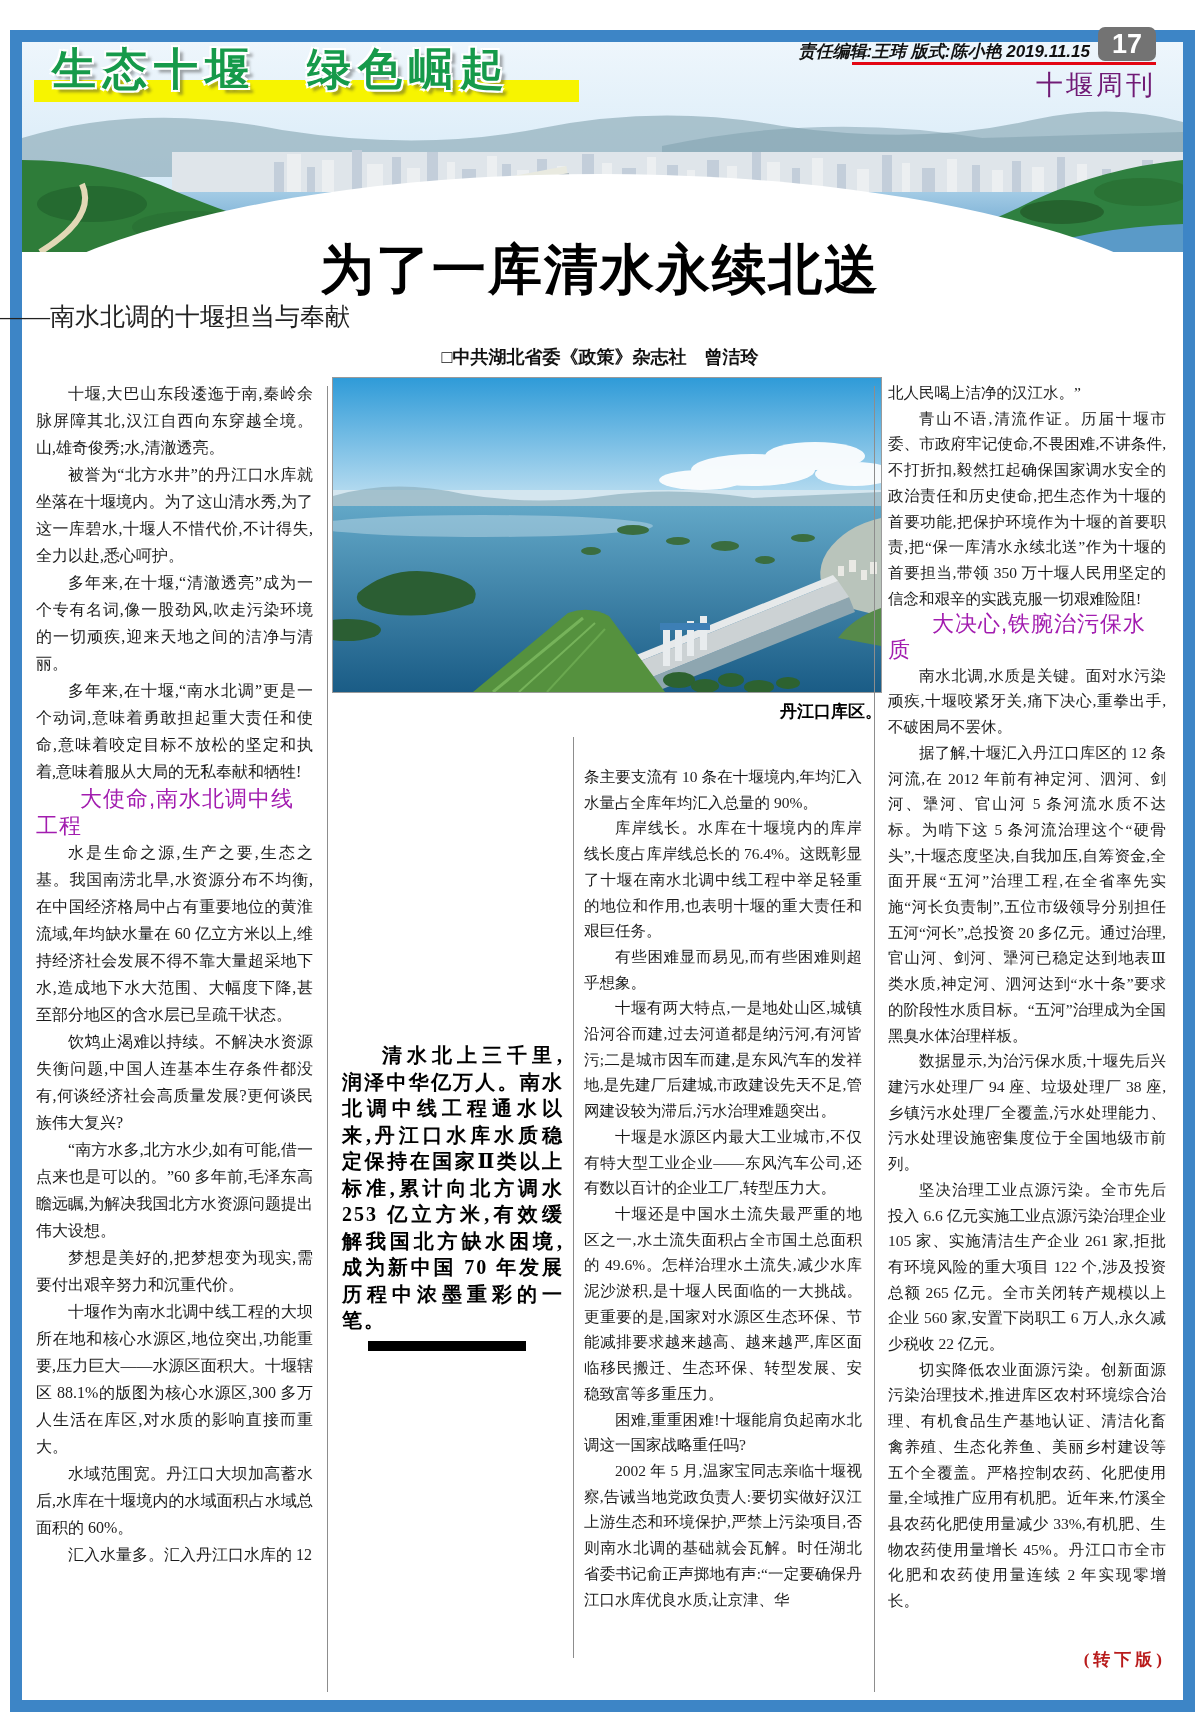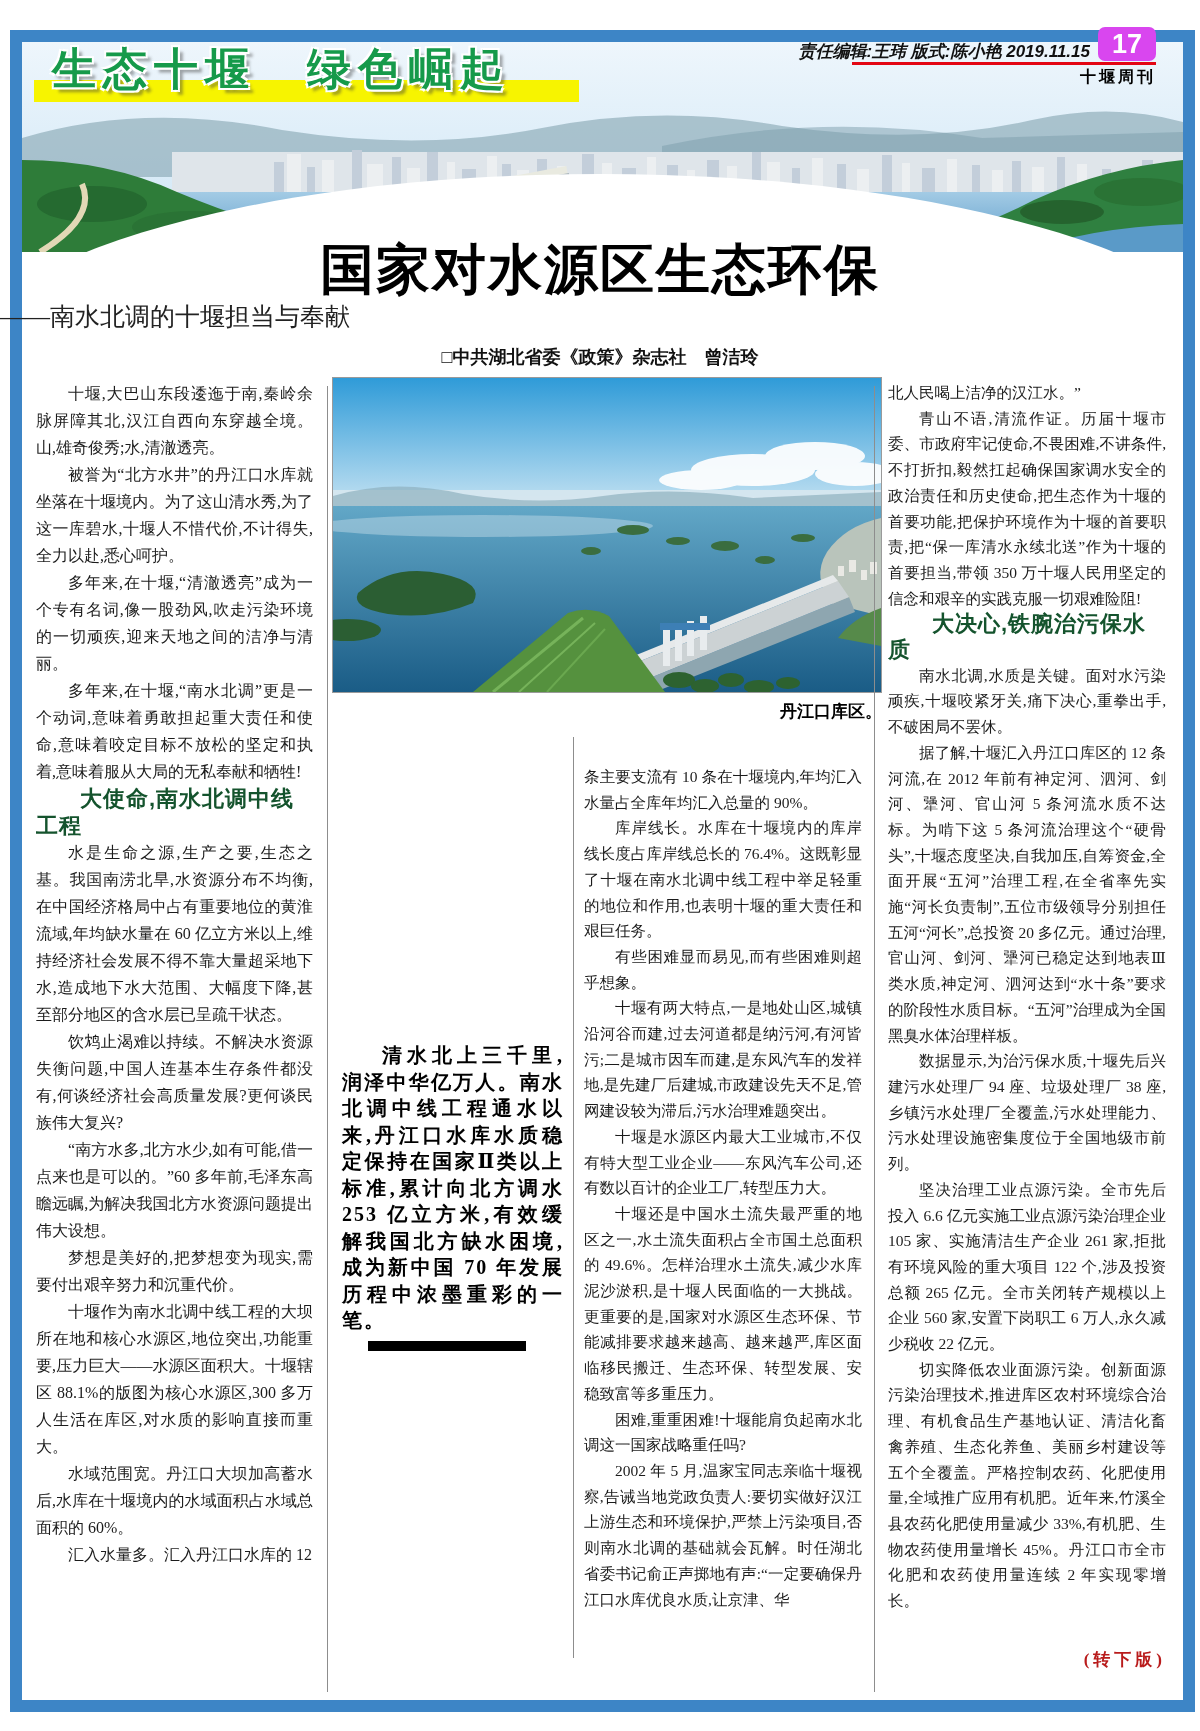--- a/index.html
+++ b/index.html
@@ -10,42 +10,42 @@
   .header-photo{position:absolute;left:22px;top:42px;width:1161px;height:210px;overflow:hidden;}
   .header-photo svg{display:block;}
   .slogan-bar{position:absolute;left:34px;top:80px;width:545px;height:22px;background:#f7f400;}
   .slogan{position:absolute;left:52px;top:40px;font-size:44px;font-weight:bold;letter-spacing:7px;
           color:#169a4a;font-family:"Liberation Serif",serif;
           text-shadow:2px 2px 0 #fff,-2px -2px 0 #fff,2px -2px 0 #fff,-2px 2px 0 #fff,5px 5px 3px rgba(60,60,60,.45);}
   .editor-line{position:absolute;top:40px;left:790px;width:300px;text-align:right;
                font-family:"Liberation Sans",sans-serif;font-style:italic;font-weight:bold;
                font-size:17px;color:#111;}
   .red-rule{position:absolute;left:852px;top:62px;width:304px;height:3px;background:#e30613;}
-  .pagenum-box{position:absolute;left:1098px;top:27px;width:58px;height:34px;background:#d946ef;
+  .pagenum-box{position:absolute;left:1098px;top:27px;width:58px;height:34px;background:#737373;
                border-radius:7px;color:#fff;font-family:"Liberation Sans",sans-serif;font-weight:bold;
                font-size:27px;text-align:center;line-height:34px;}
-  .publication{position:absolute;left:1000px;top:67px;width:156px;text-align:right;color:#000000;
-               font-weight:bold;font-size:16px;letter-spacing:3px;font-family:"Liberation Serif",serif;}
+  .publication{position:absolute;left:1000px;top:67px;width:156px;text-align:right;color:#701a75;
+               font-weight:normal;font-size:27px;letter-spacing:3px;font-family:"Liberation Serif",serif;}
   .headline{position:absolute;left:0;top:234px;width:1200px;text-align:center;font-size:54px;
             font-weight:bold;color:#000;letter-spacing:2px;}
   .subtitle{position:absolute;left:0;top:300px;width:1200px;text-align:left;font-size:25px;color:#222;}
   .byline{position:absolute;left:0;top:333px;width:1200px;text-align:center;font-size:18px;
           font-weight:bold;font-family:"Liberation Sans",sans-serif;color:#111;margin-top:12px;}
   .dam-photo{position:absolute;left:332px;top:377px;width:550px;height:316px;
              border:1px solid #9a9a9a;box-sizing:border-box;overflow:hidden;}
   .photo-caption{position:absolute;left:332px;top:700px;width:550px;text-align:right;
                  font-family:"Liberation Sans",sans-serif;font-weight:bold;font-size:17px;color:#000;}
   .col{position:absolute;font-size:16px;line-height:26.5px;text-align:justify;overflow:hidden;}
   .col p{margin:0;text-indent:2em;}
   .col p.noindent{text-indent:0;}
   .col1{left:36px;top:380px;width:277px;height:1315px;line-height:27px;}
   .col3{left:584px;top:764px;width:278px;height:926px;font-size:15.5px;line-height:25.7px;}
   .col4{left:888px;top:380px;width:278px;height:1278px;font-size:15.5px;line-height:25.7px;}
-  .section-heading{font-family:"Liberation Sans",sans-serif;font-weight:bold;font-size:22px;
-                   color:#14532d;text-indent:0;margin:16px 0 10px 0;letter-spacing:1px;text-align:left;}
+  .section-heading{font-family:"Liberation Sans",sans-serif;font-weight:normal;font-size:22px;
+                   color:#a21caf;text-indent:0;margin:16px 0 10px 0;letter-spacing:1px;text-align:left;}
   .pull-quote{position:absolute;left:342px;top:1042px;width:222px;font-weight:bold;font-size:20px;
               line-height:26.5px;letter-spacing:2px;text-align:justify;color:#000;}
   .pull-quote p{margin:0;text-indent:2em;}
   .quote-rule{margin:7px 0 0 26px;width:158px;height:10px;background:#000;}
   .vrule{position:absolute;width:1px;background:#8d8d8d;}
   .vr1{left:327px;top:386px;height:1306px;}
   .vr2{left:573px;top:737px;height:921px;}
   .vr3{left:874px;top:386px;height:1306px;}
   .continuation{position:absolute;left:888px;top:1648px;width:278px;text-align:right;
                 font-weight:bold;font-size:17px;letter-spacing:4px;color:#b91c1c;}
@@ -137,21 +137,21 @@
     </svg>
   </div>
 
   <div class="slogan-bar"></div>
   <div class="slogan">生态十堰　绿色崛起</div>
   <div class="editor-line">责任编辑:王玮  版式:陈小艳  2019.11.15</div>
   <div class="red-rule"></div>
   <div class="pagenum-box">17</div>
   <div class="publication">十堰周刊</div>
 
-  <div class="headline">国家对水源区生态环保</div>
+  <div class="headline">为了一库清水永续北送</div>
   <div class="subtitle">——南水北调的十堰担当与奉献</div>
   <div class="byline">□中共湖北省委《政策》杂志社　曾洁玲</div>
 
   <div class="dam-photo">
     <svg width="548" height="314" viewBox="0 0 548 314" preserveAspectRatio="none">
       <defs>
         <linearGradient id="dSky" x1="0" y1="0" x2="0" y2="1">
           <stop offset="0" stop-color="#2f9bd8"></stop>
             <stop offset="1" stop-color="#c8e4f3"></stop>
         </linearGradient>

